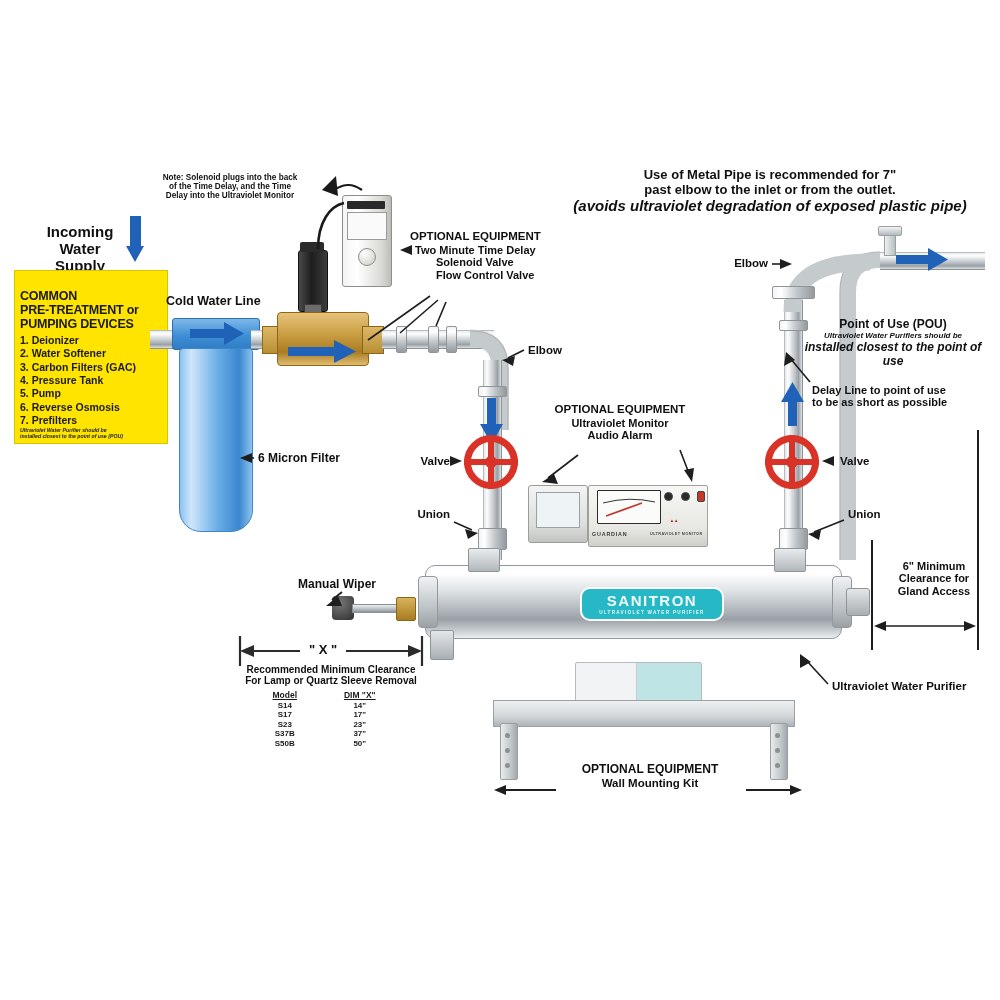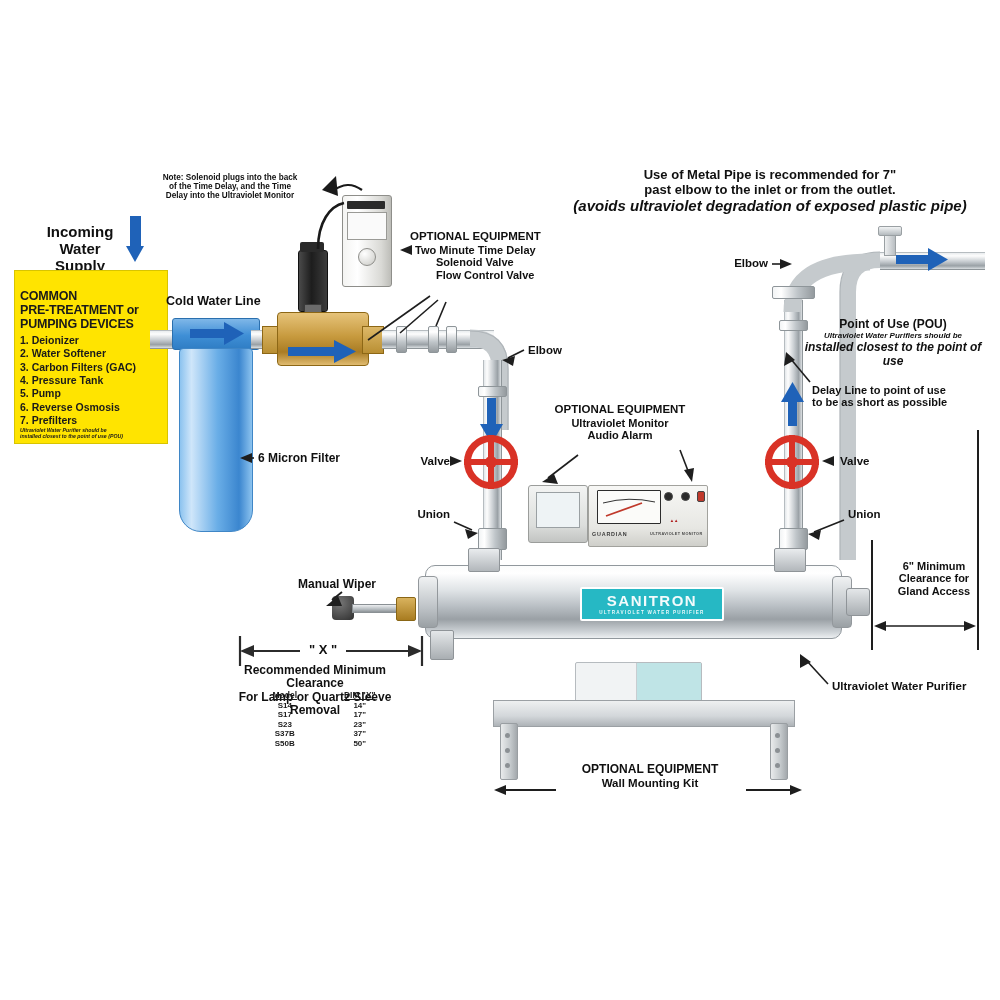--- a/index.html
+++ b/index.html
@@ -71,21 +71,21 @@
   .spokeH{position:absolute;height:6px;background:#d93226;}
   .spokeV{position:absolute;width:6px;background:#d93226;}
   .hub{position:absolute;width:12px;height:12px;border-radius:50%;background:#d93226;}
 
   
   #uvBody{left:425px;top:565px;width:415px;height:72px;
      background:linear-gradient(to bottom,#fbfcfc 0%,#ffffff 10%,#dfe3e6 34%,#b9bfc4 56%,#9aa0a5 74%,#cfd4d8 92%,#eceff1 100%);
      border:1px solid #9198 9d;border-radius:10px;}
   #uvBody{border:1px solid #91989d;}
   #uvLogo{left:580px;top:587px;width:140px;height:30px;background:#26b8c4;
-     border:2px solid #ffffff;border-radius:2px;display:flex;flex-direction:column;
+     border:2px solid #ffffff;border-radius:10px;display:flex;flex-direction:column;
      align-items:center;justify-content:center;}
   #uvLogo .b{font-size:15px;font-weight:bold;color:#f2fbfc;letter-spacing:1.5px;line-height:1;}
   #uvLogo .s{font-size:4.6px;font-weight:bold;color:#eafafc;letter-spacing:1.3px;margin-top:2px;}
   #uvPlate{left:575px;top:662px;width:125px;height:38px;background:#f1f3f4;
      border:1px solid #b6bbbf;border-radius:2px;display:flex;}
   #uvPlate .pl{width:48%;border-right:1px solid #c8cdd1;}
   #uvPlate .pr{width:52%;background:#bfe4e6;}
   #uvBase{left:493px;top:700px;width:300px;height:25px;
      background:linear-gradient(to bottom,#eef0f1,#d3d7da 60%,#aeb3b7);
      border:1px solid #9ba0a4;}
@@ -438,21 +438,21 @@
 
   <svg class="ov">
     <line x1="240" y1="636" x2="240" y2="666" stroke="#2b2b2b" stroke-width="2.2"></line>
     <line x1="422" y1="636" x2="422" y2="666" stroke="#2b2b2b" stroke-width="2.2"></line>
     <line x1="244" y1="651" x2="418" y2="651" stroke="#2b2b2b" stroke-width="2"></line>
     <polygon points="240,651 254,645 254,657" fill="#2b2b2b"></polygon>
     <polygon points="422,651 408,645 408,657" fill="#2b2b2b"></polygon>
     <rect x="300" y="642" width="46" height="18" fill="#ffffff"></rect>
   </svg>
   <div class="txt ctr" style="left:300px;top:643px;width:46px;font-size:13px;">" X "</div>
-  <div class="txt ctr" style="left:216px;top:664px;width:198px;font-size:12px;">
+  <div class="txt ctr" style="left:232px;top:664px;width:198px;font-size:10px;">
     <div>Recommended Minimum Clearance</div>
     <div>For Lamp or Quartz Sleeve Removal</div>
   </div>
 
   <div class="abs" id="modelTbl">
     <table>
       <thead>
         <tr>
           <th>Model</th>
           <th>DIM "X"</th>

